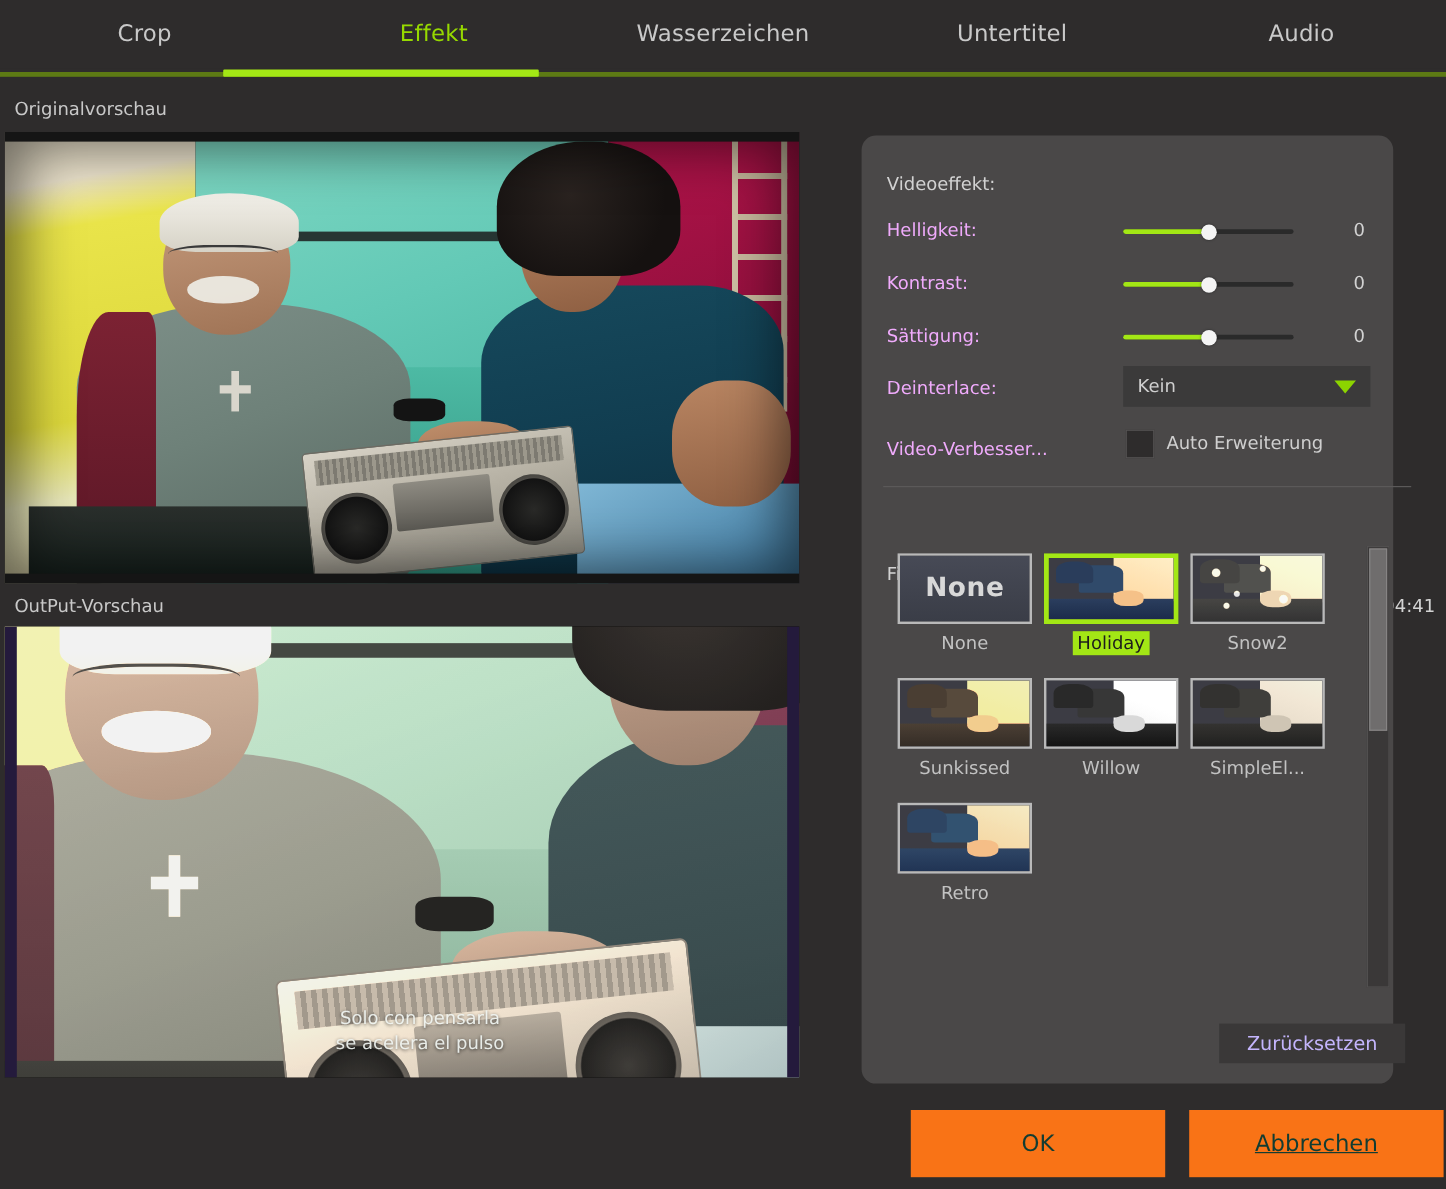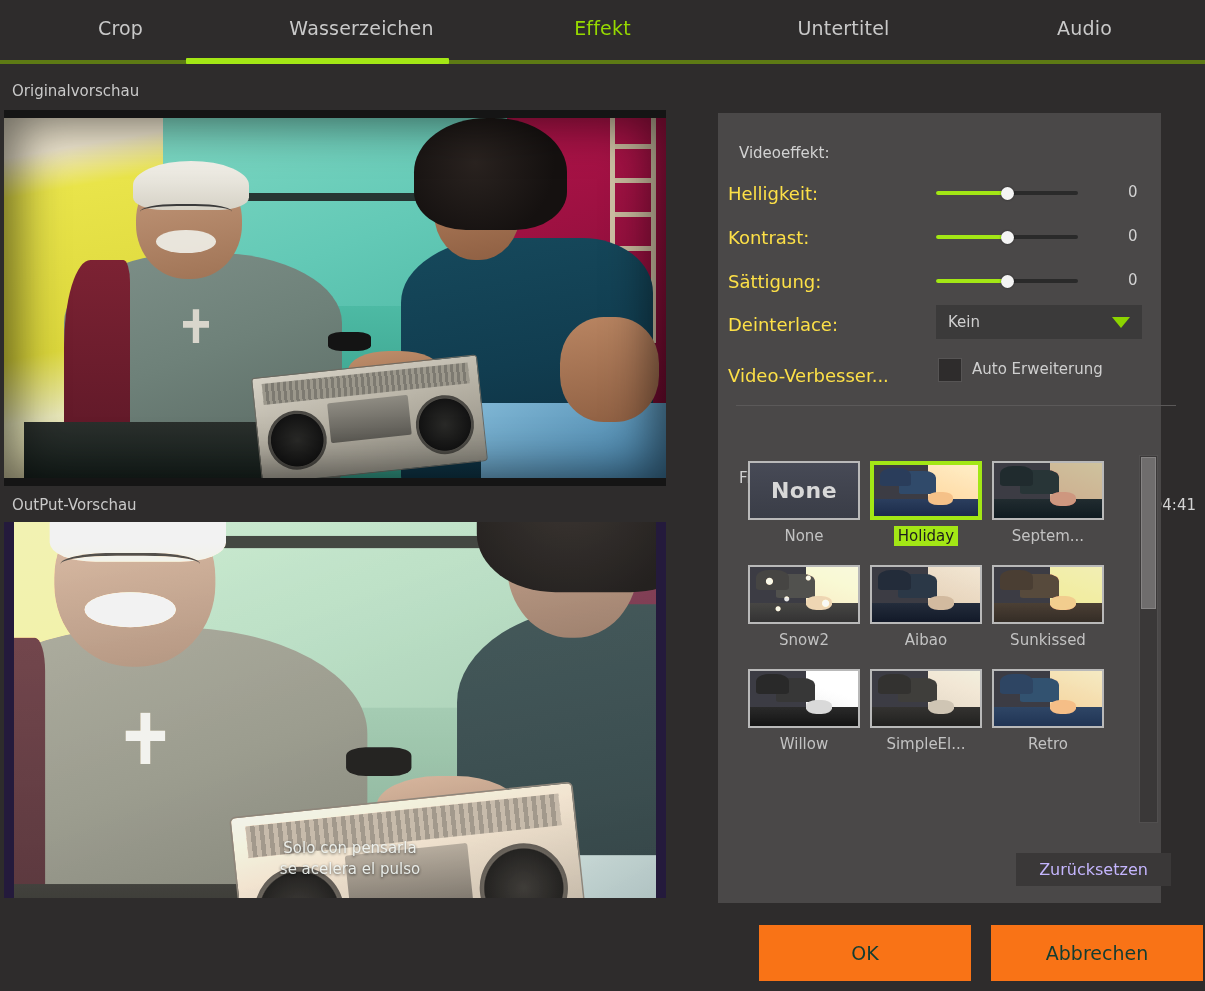--- a/index.html
+++ b/index.html
@@ -121,27 +121,28 @@
     position:absolute;left:0;right:0;bottom:18px;text-align:center;
     color:#eef3f0;font-size:15px;line-height:21px;
     text-shadow:0 1px 3px rgba(0,0,0,.75);opacity:.92;
     padding-left:30px;
   }
 
   
   .panel{
     position:absolute;left:718px;top:113px;width:443px;height:790px;
     background:#4a4848;
+    border-radius:12px;
   }
   .panel-inner{position:absolute;inset:0;}
   .sect-title{position:absolute;font-size:15px;color:#d2d2d2;}
   #videoeffekt-title{left:21px;top:31px;}
   #filters-title{left:21px;top:323px;margin-top:33px;}
 
-  .row-label{position:absolute;left:10px;font-size:18px;color:#fde047;}
+  .row-label{position:absolute;left:21px;font-size:15px;color:#f0abfc;}
   .slider{position:absolute;left:218px;width:142px;height:4px;background:#2a2a2a;border-radius:2px;}
   .slider .fill{position:absolute;left:0;top:0;height:4px;width:50%;background:#a3e715;border-radius:2px;}
   .slider .thumb{position:absolute;left:50%;top:50%;width:13px;height:13px;margin-left:-6px;margin-top:-6px;
     background:#f4f4f4;border-radius:50%;box-shadow:0 0 2px rgba(0,0,0,.5);}
   .slider-val{position:absolute;left:410px;font-size:15px;color:#d2d2d2;}
 
   .dropdown{
     position:absolute;left:218px;top:192px;width:206px;height:34px;
     background:#3b3a3a;display:flex;align-items:center;
   }
@@ -206,29 +207,29 @@
   }
 
   
   .playbar{position:absolute;left:0;top:905px;width:710px;height:86px;}
 
   .main-btn{
     position:absolute;top:925px;height:56px;background:#f97316;
     color:#123c32;font-size:19px;display:flex;align-items:center;justify-content:center;cursor:pointer;
   }
   #ok-btn{left:759px;width:212px;}
-  #cancel-btn{left:991px;width:212px;}
+  #cancel-btn{left:991px;width:212px;text-decoration:underline;}
 </style>
 </head>
 <body>
 
 <div class="tabbar">
   <div class="tab">Crop</div>
+  <div class="tab active">Effekt</div>
   <div class="tab">Wasserzeichen</div>
-  <div class="tab active">Effekt</div>
   <div class="tab">Untertitel</div>
   <div class="tab">Audio</div>
 </div>
 <div class="tab-underline-base"></div>
 <div class="tab-underline-active"></div>
 
 <div class="prev-label" id="orig-label">Originalvorschau</div>
 
 <div class="video-frame" id="orig-frame">
   <div class="scene">
@@ -364,53 +365,29 @@
             <div class="low"></div>
             <div class="cap"></div>
             <div class="hat"></div>
             <div class="hand"></div>
           </div>
         </div>
         <div><span class="fname">Holiday</span></div>
       </div>
       <div class="fitem">
         <div class="fthumb">
-          <div class="mini v-september">
-            <div class="sky"></div>
-            <div class="low"></div>
-            <div class="cap"></div>
-            <div class="hat"></div>
-            <div class="hand"></div>
-          </div>
-        </div>
-        <div><span class="fname">Septem...</span></div>
-      </div>
-      <div class="fitem">
-        <div class="fthumb">
           <div class="mini v-snow2">
             <div class="sky"></div>
             <div class="low"></div>
             <div class="cap"></div>
             <div class="hat"></div>
             <div class="hand"></div>
           </div>
         </div>
         <div><span class="fname">Snow2</span></div>
-      </div>
-      <div class="fitem">
-        <div class="fthumb">
-          <div class="mini v-aibao">
-            <div class="sky"></div>
-            <div class="low"></div>
-            <div class="cap"></div>
-            <div class="hat"></div>
-            <div class="hand"></div>
-          </div>
-        </div>
-        <div><span class="fname">Aibao</span></div>
       </div>
       <div class="fitem">
         <div class="fthumb">
           <div class="mini v-sunkissed">
             <div class="sky"></div>
             <div class="low"></div>
             <div class="cap"></div>
             <div class="hat"></div>
             <div class="hand"></div>
           </div>

